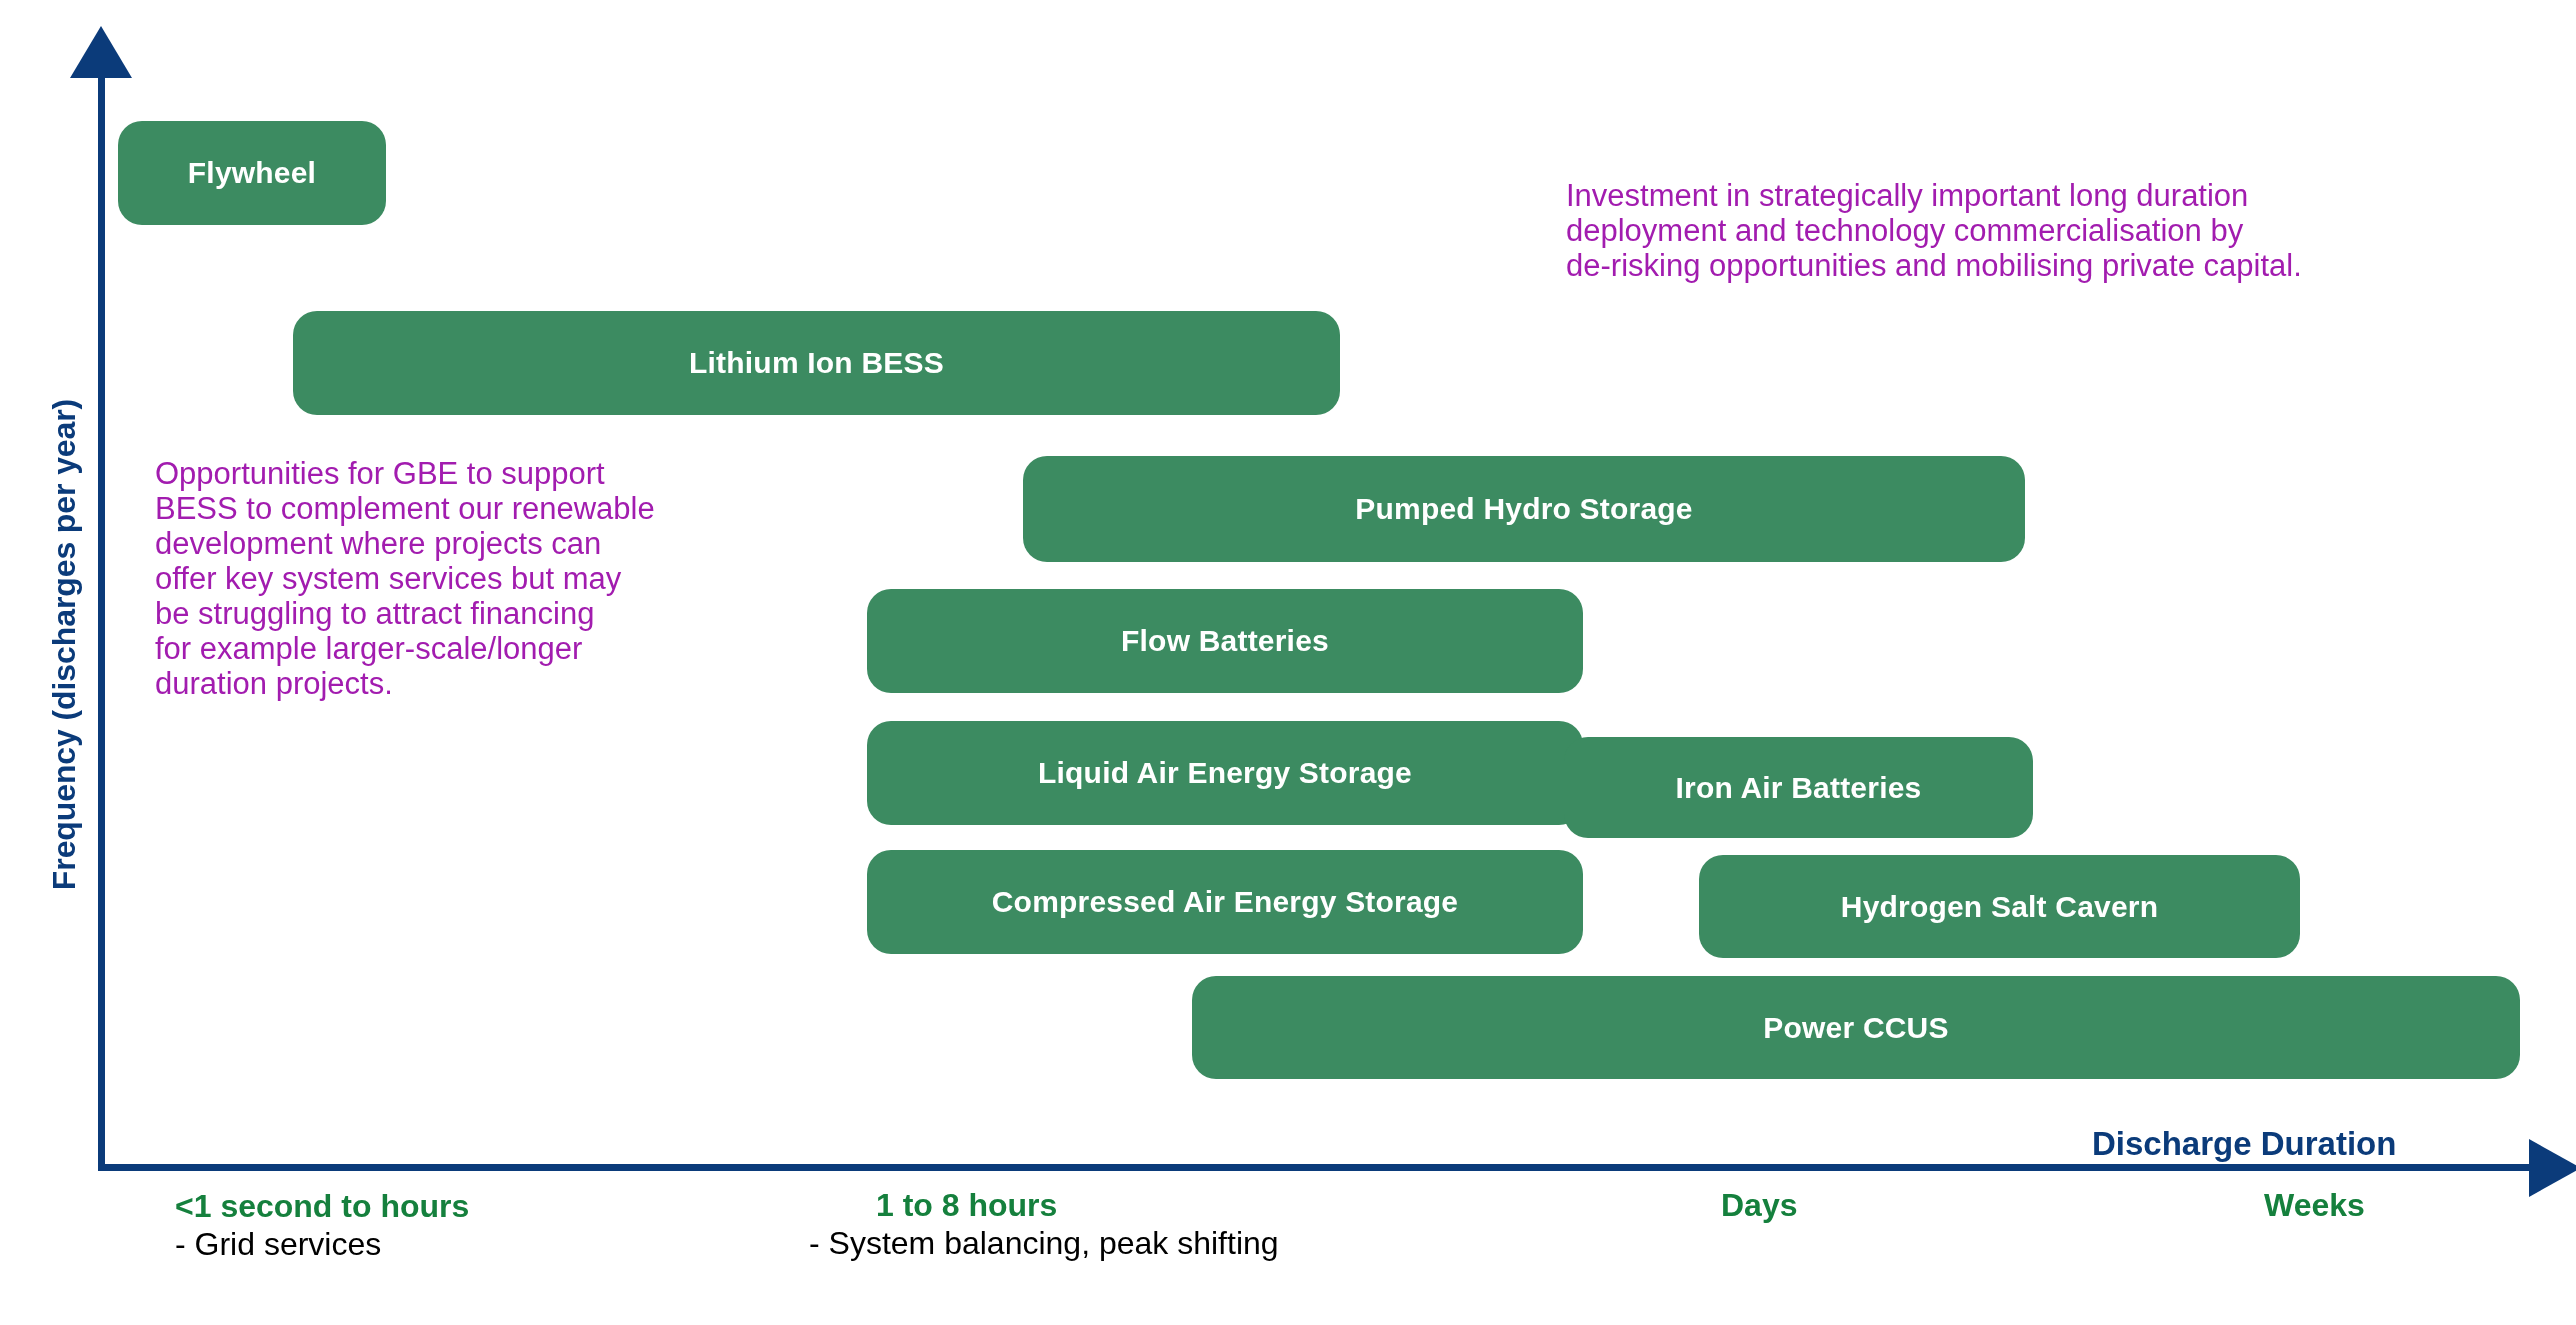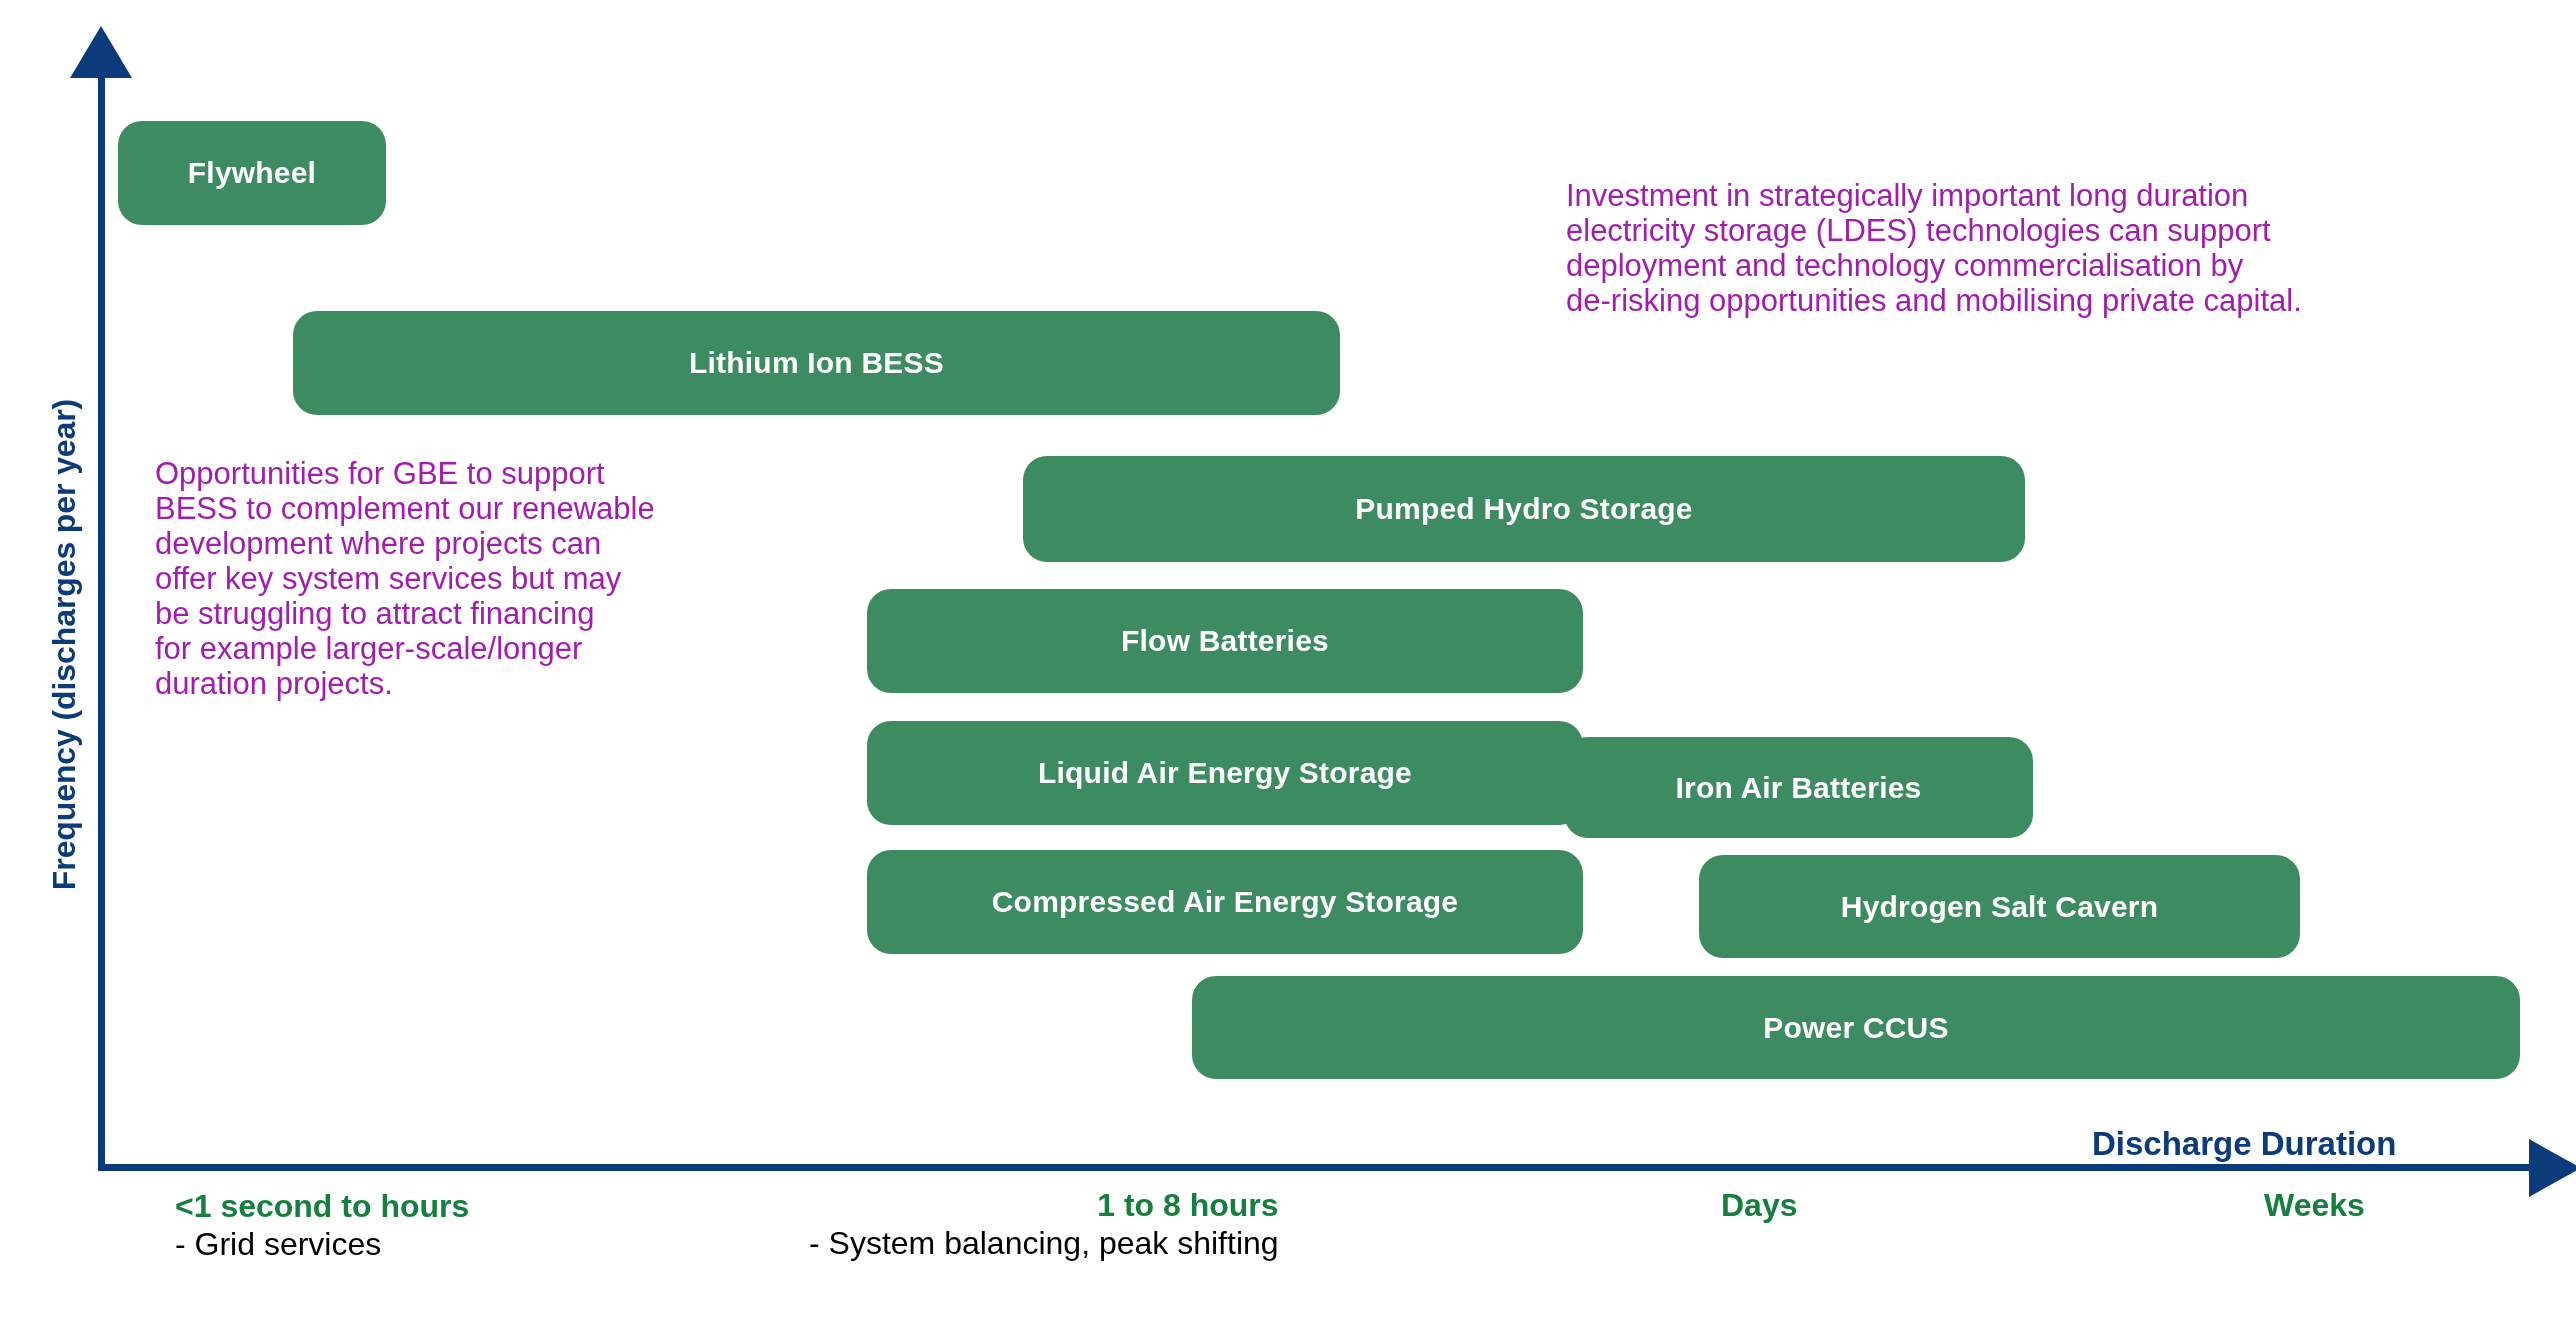--- a/index.html
+++ b/index.html
@@ -175,21 +175,21 @@
       <div class="bar" style="left: 1192px; top: 976px; width: 1328px; height: 103px; background: rgb(60, 139, 97);">
         <span class="bar-label">Power CCUS</span>
       </div>
     </div>
 
   <div class="tick-group" style="left:175px; top:1190px;">
     <div class="tick-primary">&lt;1 second to hours</div>
     <div class="tick-secondary">- Grid services</div>
   </div>
   <div class="tick-group" style="left:809px; top:1189px;">
-    <div class="tick-primary" style="text-align:right; padding-left:67px;">1 to 8 hours</div>
+    <div class="tick-primary" style="text-align:left; padding-left:67px;">1 to 8 hours</div>
     <div class="tick-secondary">- System balancing, peak shifting</div>
   </div>
   <div class="tick-group" style="left:1721px; top:1189px;">
     <div class="tick-primary">Days</div>
   </div>
   <div class="tick-group" style="left:2264px; top:1189px;">
     <div class="tick-primary">Weeks</div>
   </div>
 
   <div class="note" style="left:155px; top:456px; width:644px;">
@@ -197,19 +197,18 @@
     <p>BESS to complement our renewable</p>
     <p>development where projects can</p>
     <p>offer key system services but may</p>
     <p>be struggling to attract financing</p>
     <p>for example larger-scale/longer</p>
     <p>duration projects.</p>
   </div>
 
   <div class="note" style="left:1566px; top:178px; width:979px;">
     <p>Investment in strategically important long duration</p>
-    <p>electricity storage (LDES) technologies can support</p>
     <p>deployment and technology commercialisation by</p>
     <p>de-risking opportunities and mobilising private capital.</p>
   </div>
 
 </div>
 
 
 </body></html>

